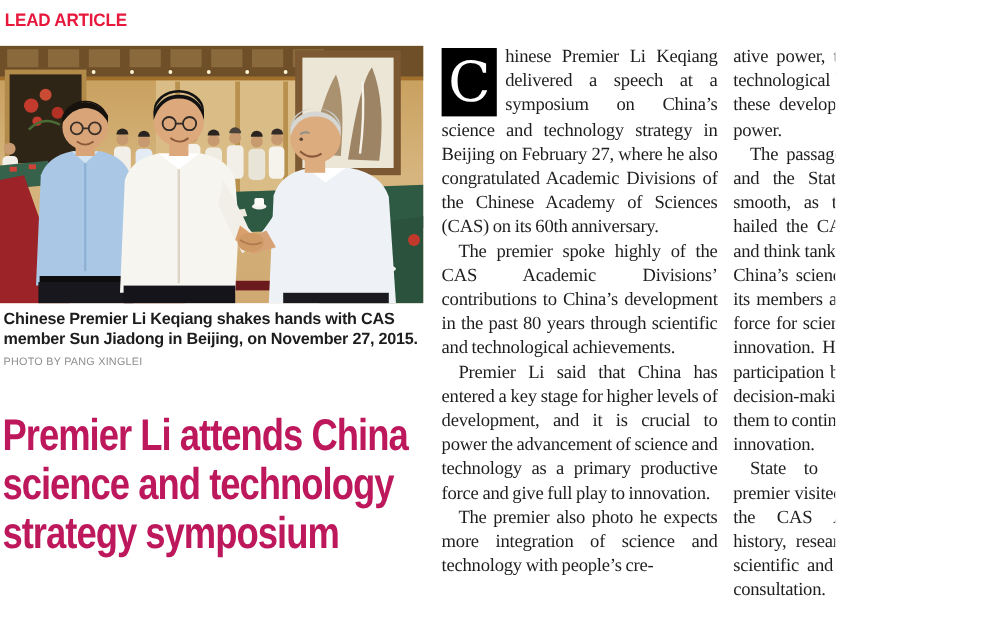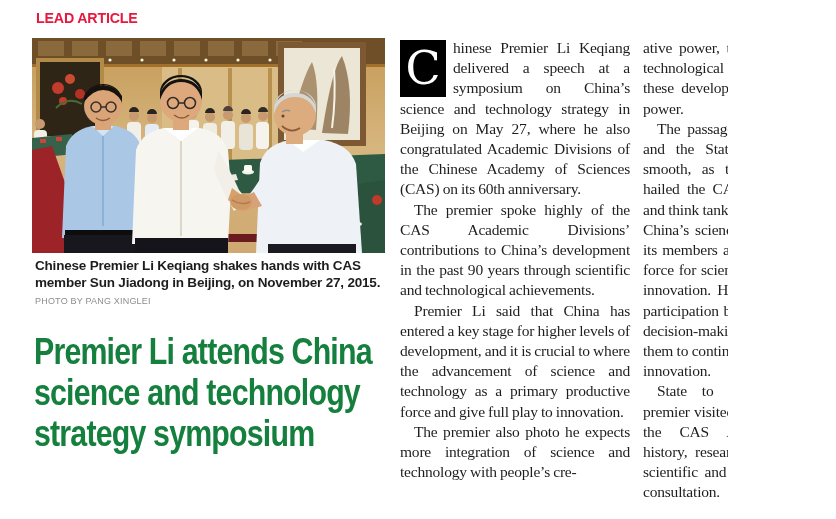--- a/index.html
+++ b/index.html
@@ -1,38 +1,38 @@
 <!DOCTYPE html>
 <html><head>
 <meta charset="utf-8">
 <style>
   html,body { margin:0; padding:0; background:#ffffff; }
   .page {
     position:relative; width:696px; height:519px; background:#fff;
-    font-family:"Liberation Sans", sans-serif; overflow:hidden;margin-left:32px;
+    font-family:"Liberation Sans", sans-serif; overflow:hidden;
   }
   .kicker {
     position:absolute; left:4px; top:9px;
     font-size:15px; font-weight:bold; color:#e8173c;
     letter-spacing:-0.2px; transform:scaleX(0.95); transform-origin:left top;
   }
   .photo {
     position:absolute; left:0; top:38px; width:353px; height:215px; overflow:hidden;
   }
   .photo svg { display:block; }
   .caption {
     position:absolute; left:3px; top:257px; width:364px;
     font-size:13.5px; font-weight:bold; color:#1d1d1d; line-height:17px;
     letter-spacing:-0.2px;
   }
   .caption .credit {
     font-size:9px; font-weight:normal; color:#8d8d8d; letter-spacing:0.2px;
   }
   .headline {
-    position:absolute; left:2px; top:331px; color:#15803d;
+    position:absolute; left:2px; top:342px; color:#be185d;
     font-weight:bold; font-size:37px; line-height:41px;
   }
   .headline .hline {
     transform:scaleX(0.82); transform-origin:left;
     white-space:nowrap; letter-spacing:-1px;
   }
   .col {
     position:absolute; top:38px;
     font-family:"Liberation Serif", serif; font-size:15.5px; line-height:20.2px;
     color:#1e1e1e; text-align:justify;
@@ -253,24 +253,24 @@
   </div>
 
   <div class="headline">
     <div class="hline">Premier Li attends China</div>
     <div class="hline">science and technology</div>
     <div class="hline">strategy symposium</div>
   </div>
 
   <div class="col col1">
     <p class="first">
-      <span class="dropcap">C</span><span>hinese Premier Li Keqiang delivered a speech at a symposium on China’s science and technology strategy in Beijing on May 27, where he also congratulated Academic Divisions of the Chinese Academy of Sciences (CAS) on its 60th anniversary.</span>
+      <span class="dropcap">C</span><span>hinese Premier Li Keqiang delivered a speech at a symposium on China’s science and technology strategy in Beijing on February 27, where he also congratulated Academic Divisions of the Chinese Academy of Sciences (CAS) on its 60th anniversary.</span>
     </p>
-    <p>The premier spoke highly of the CAS Academic Divisions’ contributions to China’s development in the past 90 years through scientific and technological achievements.</p>
-    <p>Premier Li said that China has entered a key stage for higher levels of development, and it is crucial to where the advancement of science and technology as a primary productive force and give full play to innovation.</p>
+    <p>The premier spoke highly of the CAS Academic Divisions’ contributions to China’s development in the past 80 years through scientific and technological achievements.</p>
+    <p>Premier Li said that China has entered a key stage for higher levels of development, and it is crucial to power the advancement of science and technology as a primary productive force and give full play to innovation.</p>
     <p>The premier also photo he expects more integration of science and technology with people’s cre-</p>
   </div>
 
   <div class="col col2">
     <p class="first">ative power, to make scientific and technological breakthroughs and turn these developments past productive power.</p>
     <p>The passage connecting the CAS and the State Council is always smooth, as the premier said. He hailed the CAS as a national team and think tank for the development of China’s science and technology and its members as an important leading force for scientific and technological innovation. He also called for more participation by scientists in national decision-making and encouraged them to continue to lead the country’s innovation.</p>
     <p>State to the symposium, the premier visited a photo exhibition on the CAS Academic Divisions’ history, research achievements, and scientific and technological strategy consultation.</p>
   </div>
 
 </div>

